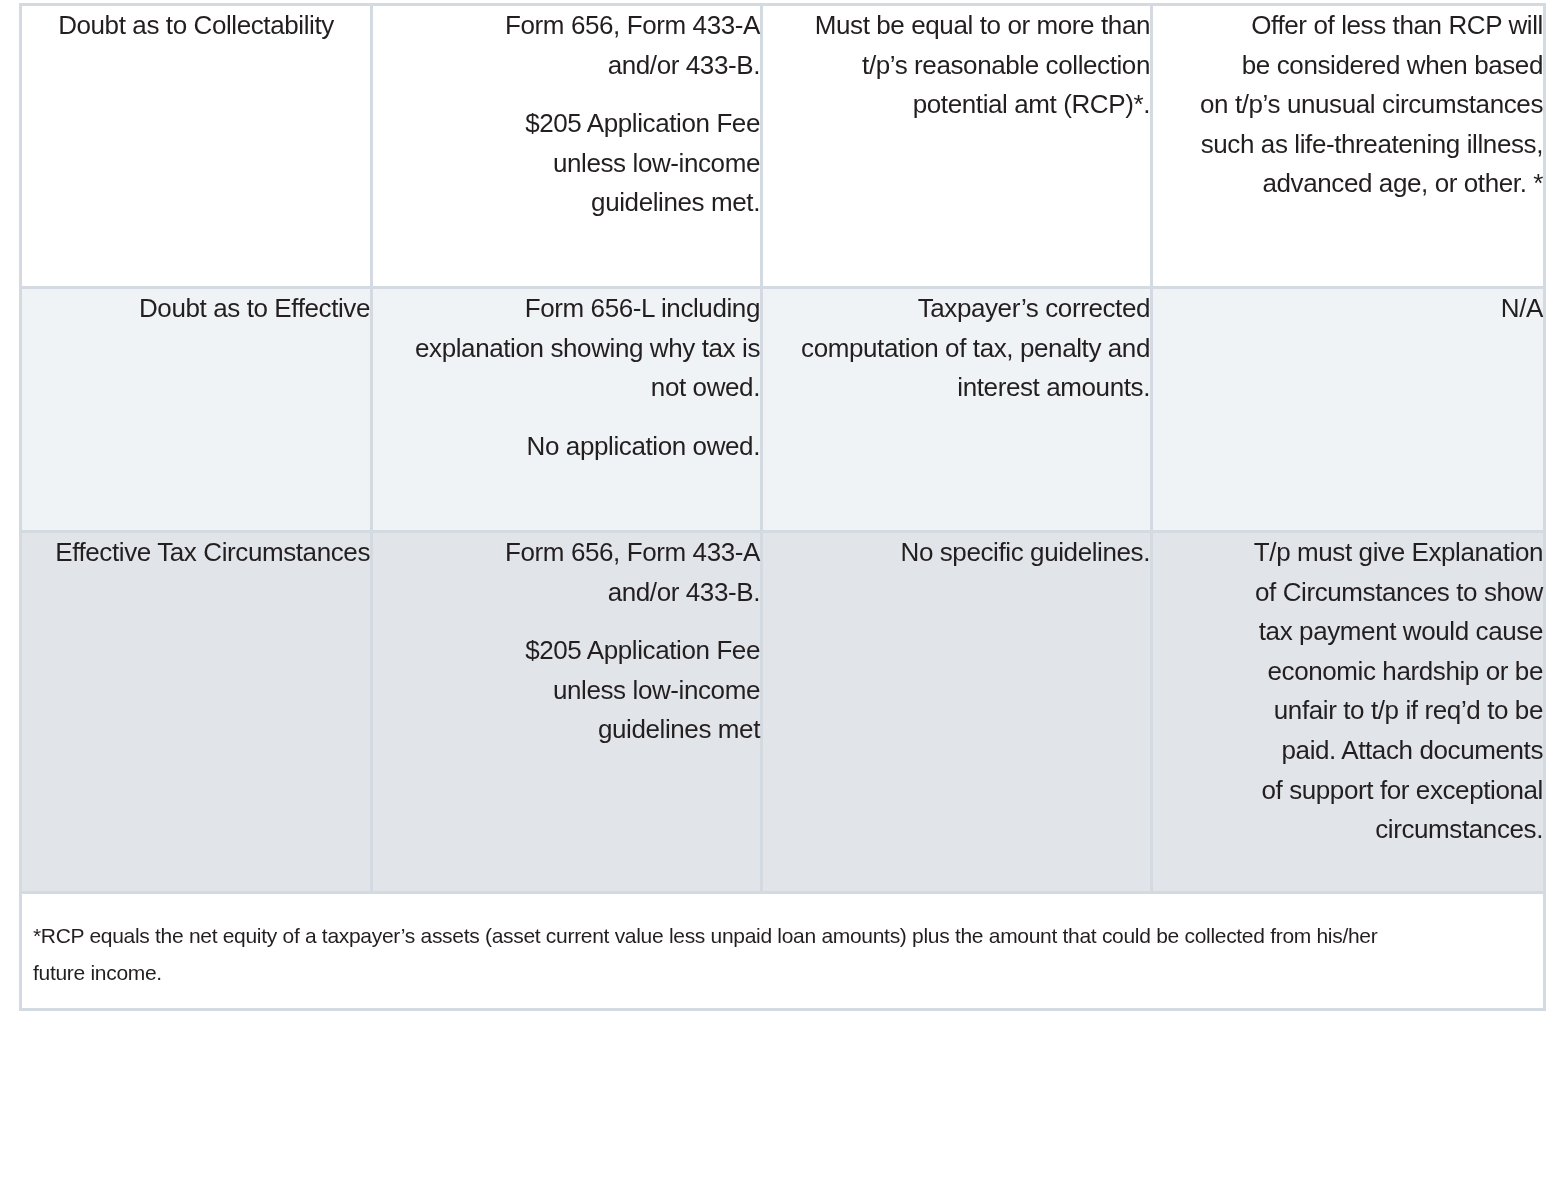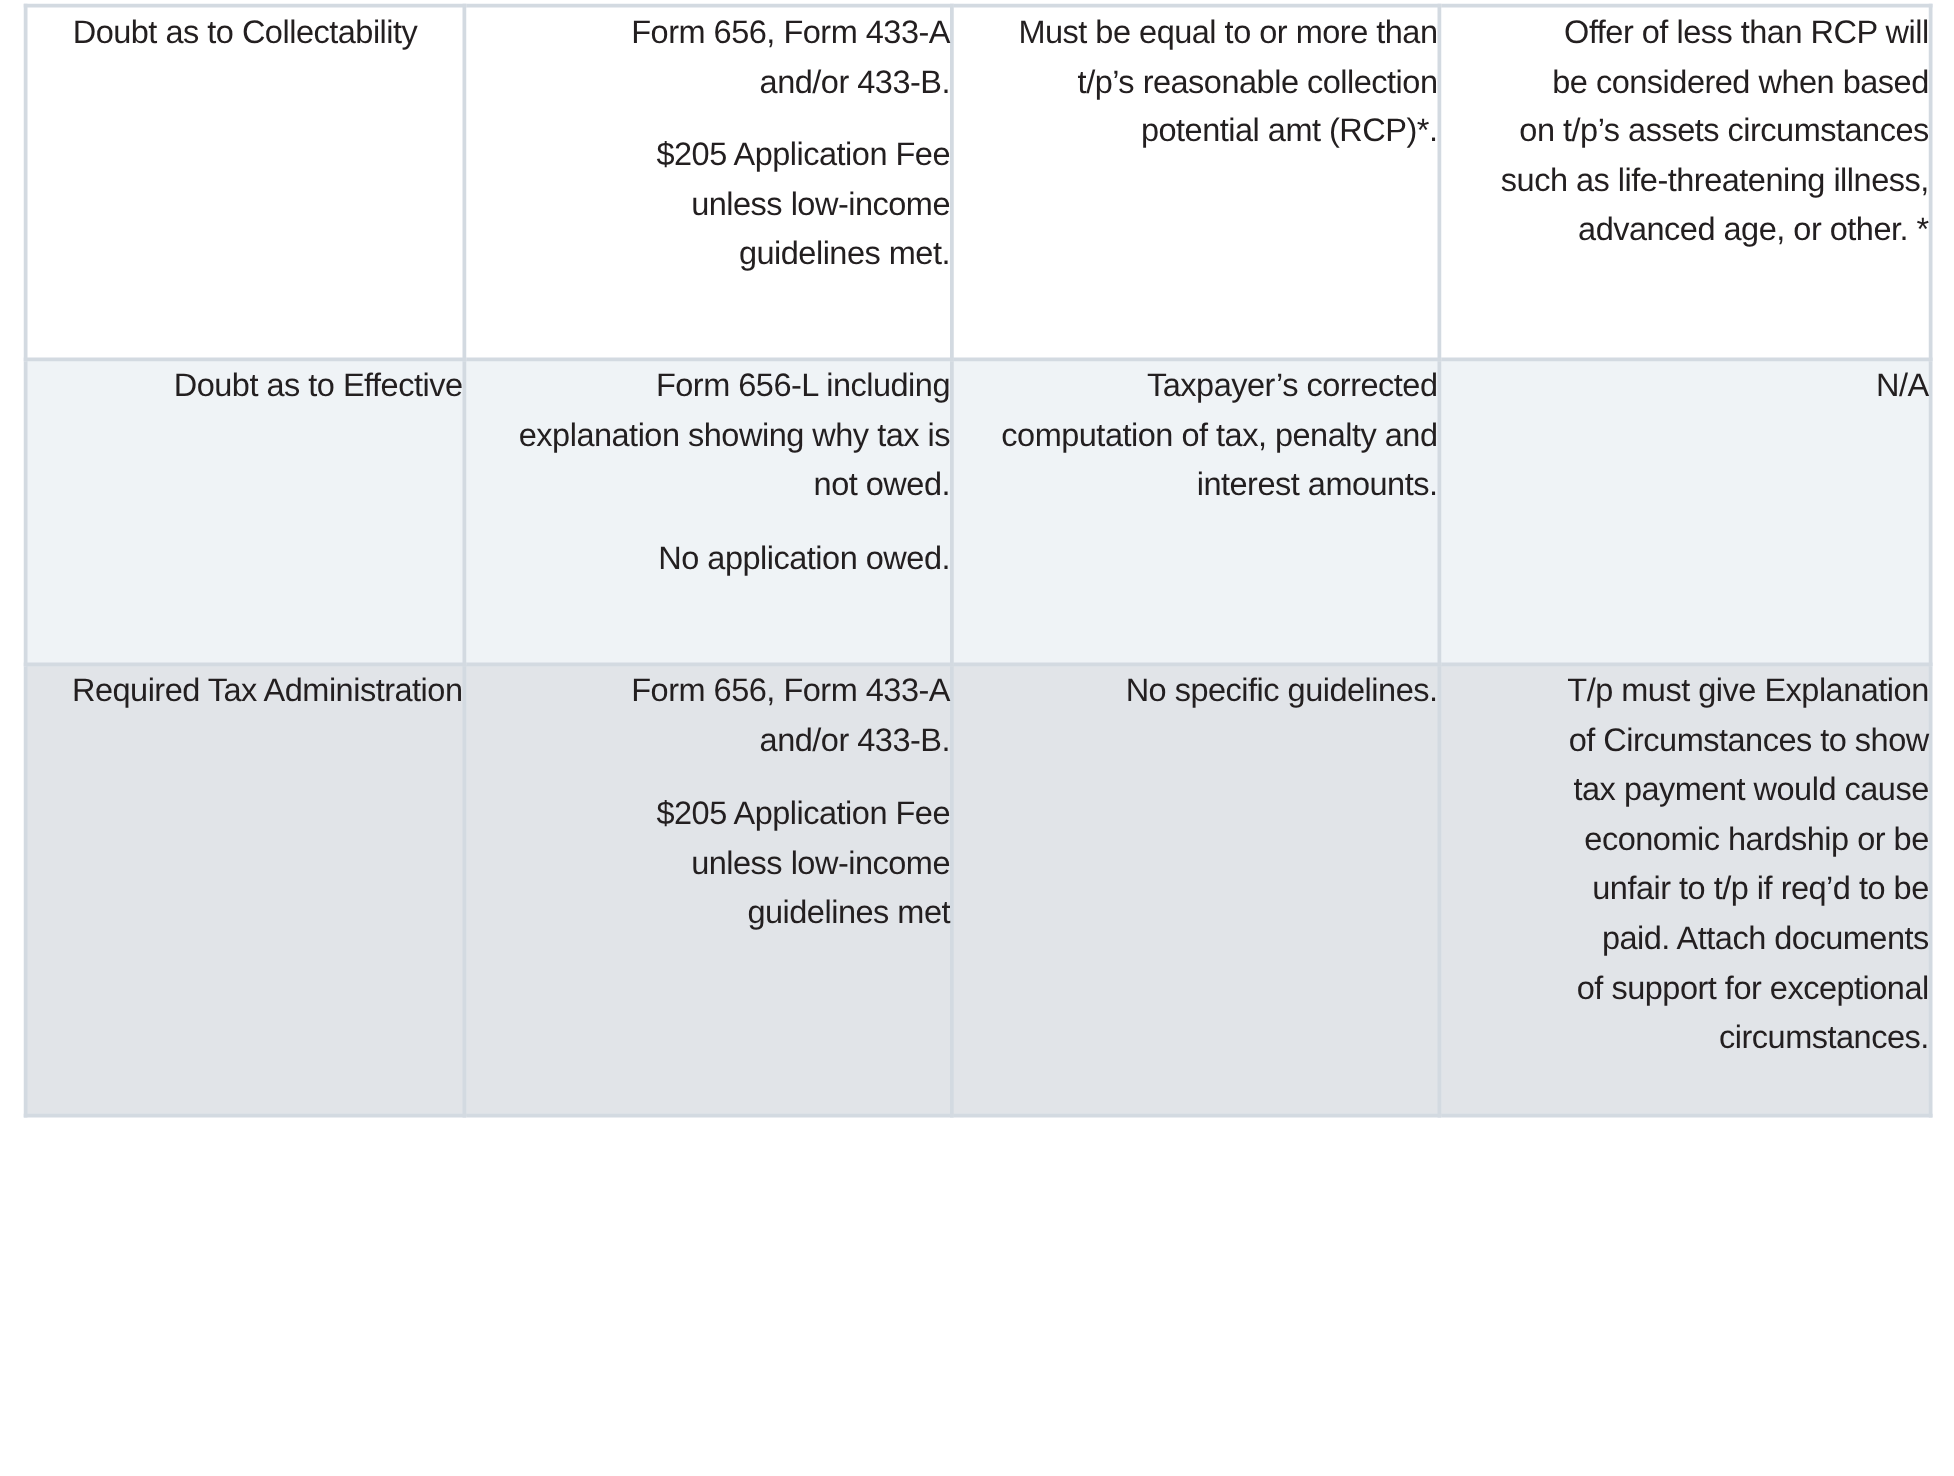--- a/index.html
+++ b/index.html
@@ -115,21 +115,21 @@
 guidelines met.</p>
     </td>
     <td class="cell">
       <p>Must be equal to or more than
 t/p’s reasonable collection
 potential amt (RCP)*.</p>
     </td>
     <td class="cell">
       <p>Offer of less than RCP will
 be considered when based
-on t/p’s assets circumstances
+on t/p’s unusual circumstances
 such as life-threatening illness,
 advanced age, or other. *</p>
     </td>
   </tr>
 
   <tr class="row-2">
     <td class="cell">
       <p>Doubt as to Effective</p>
     </td>
     <td class="cell">
@@ -143,21 +143,21 @@
 computation of tax, penalty and
 interest amounts.</p>
     </td>
     <td class="cell">
       <p>N/A</p>
     </td>
   </tr>
 
   <tr class="row-3">
     <td class="cell">
-      <p>Required Tax Administration</p>
+      <p>Effective Tax Circumstances</p>
     </td>
     <td class="cell">
       <p>Form 656, Form 433-A
 and/or 433-B.</p>
       <p>$205 Application Fee
 unless low-income
 guidelines met</p>
     </td>
     <td class="cell">
       <p>No specific guidelines.</p>
@@ -167,14 +167,20 @@
 of Circumstances to show
 tax payment would cause
 economic hardship or be
 unfair to t/p if req’d to be
 paid. Attach documents
 of support for exceptional
 circumstances.</p>
     </td>
   </tr>
 
+  <tr class="footnote-row">
+    <td colspan="4">
+      <div class="footnote" style="white-space:pre-line">*RCP equals the net equity of a taxpayer’s assets (asset current value less unpaid loan amounts) plus the amount that could be collected from his/her
+future income.</div>
+    </td>
+  </tr>
 </tbody>
   </table>
 
 </body></html>

